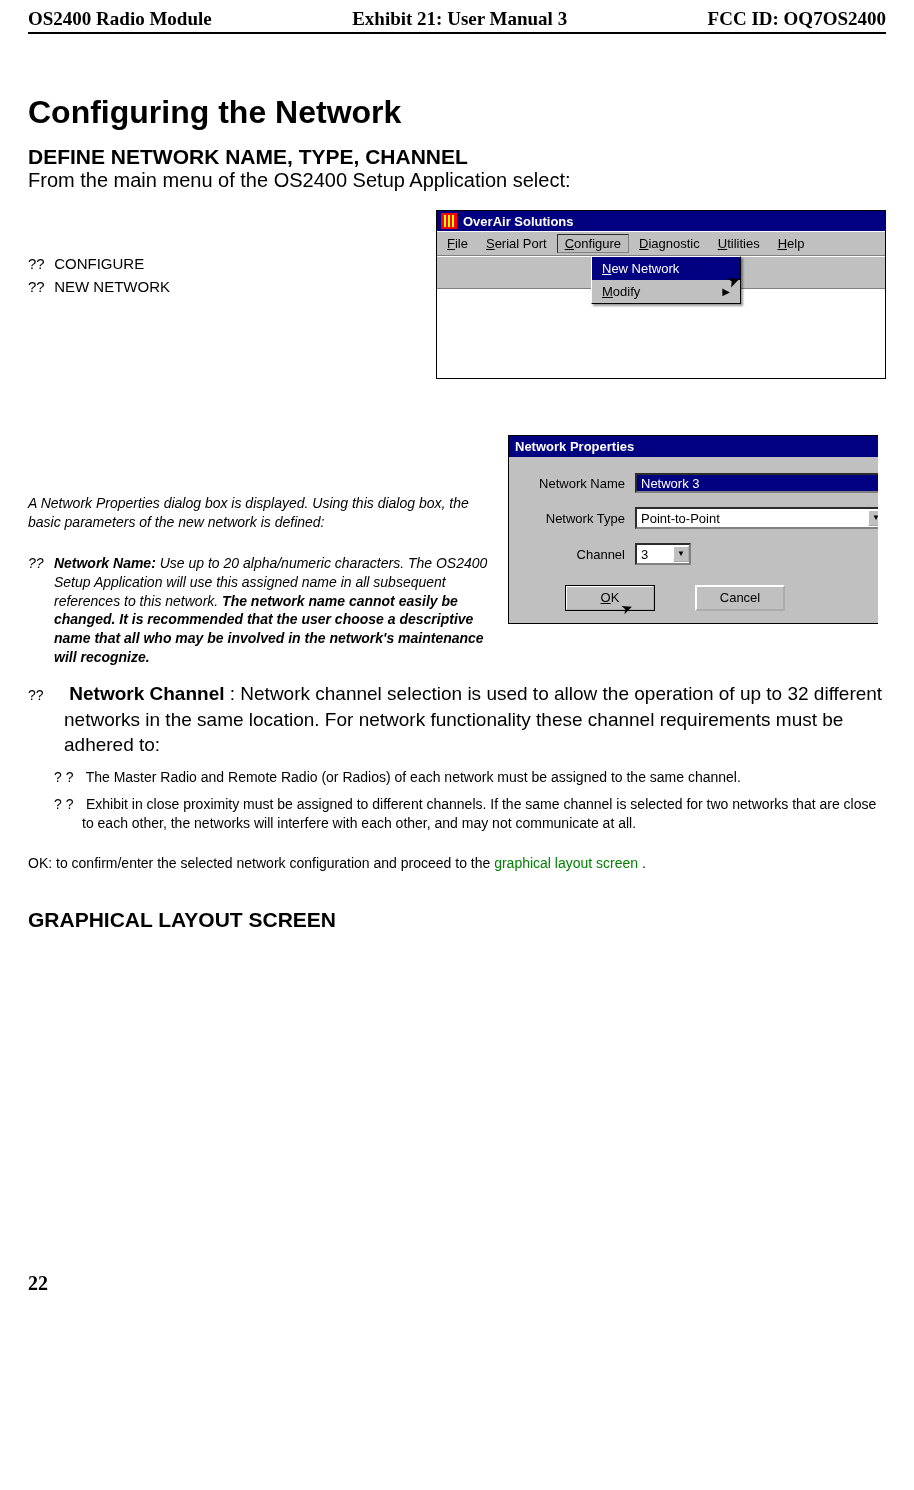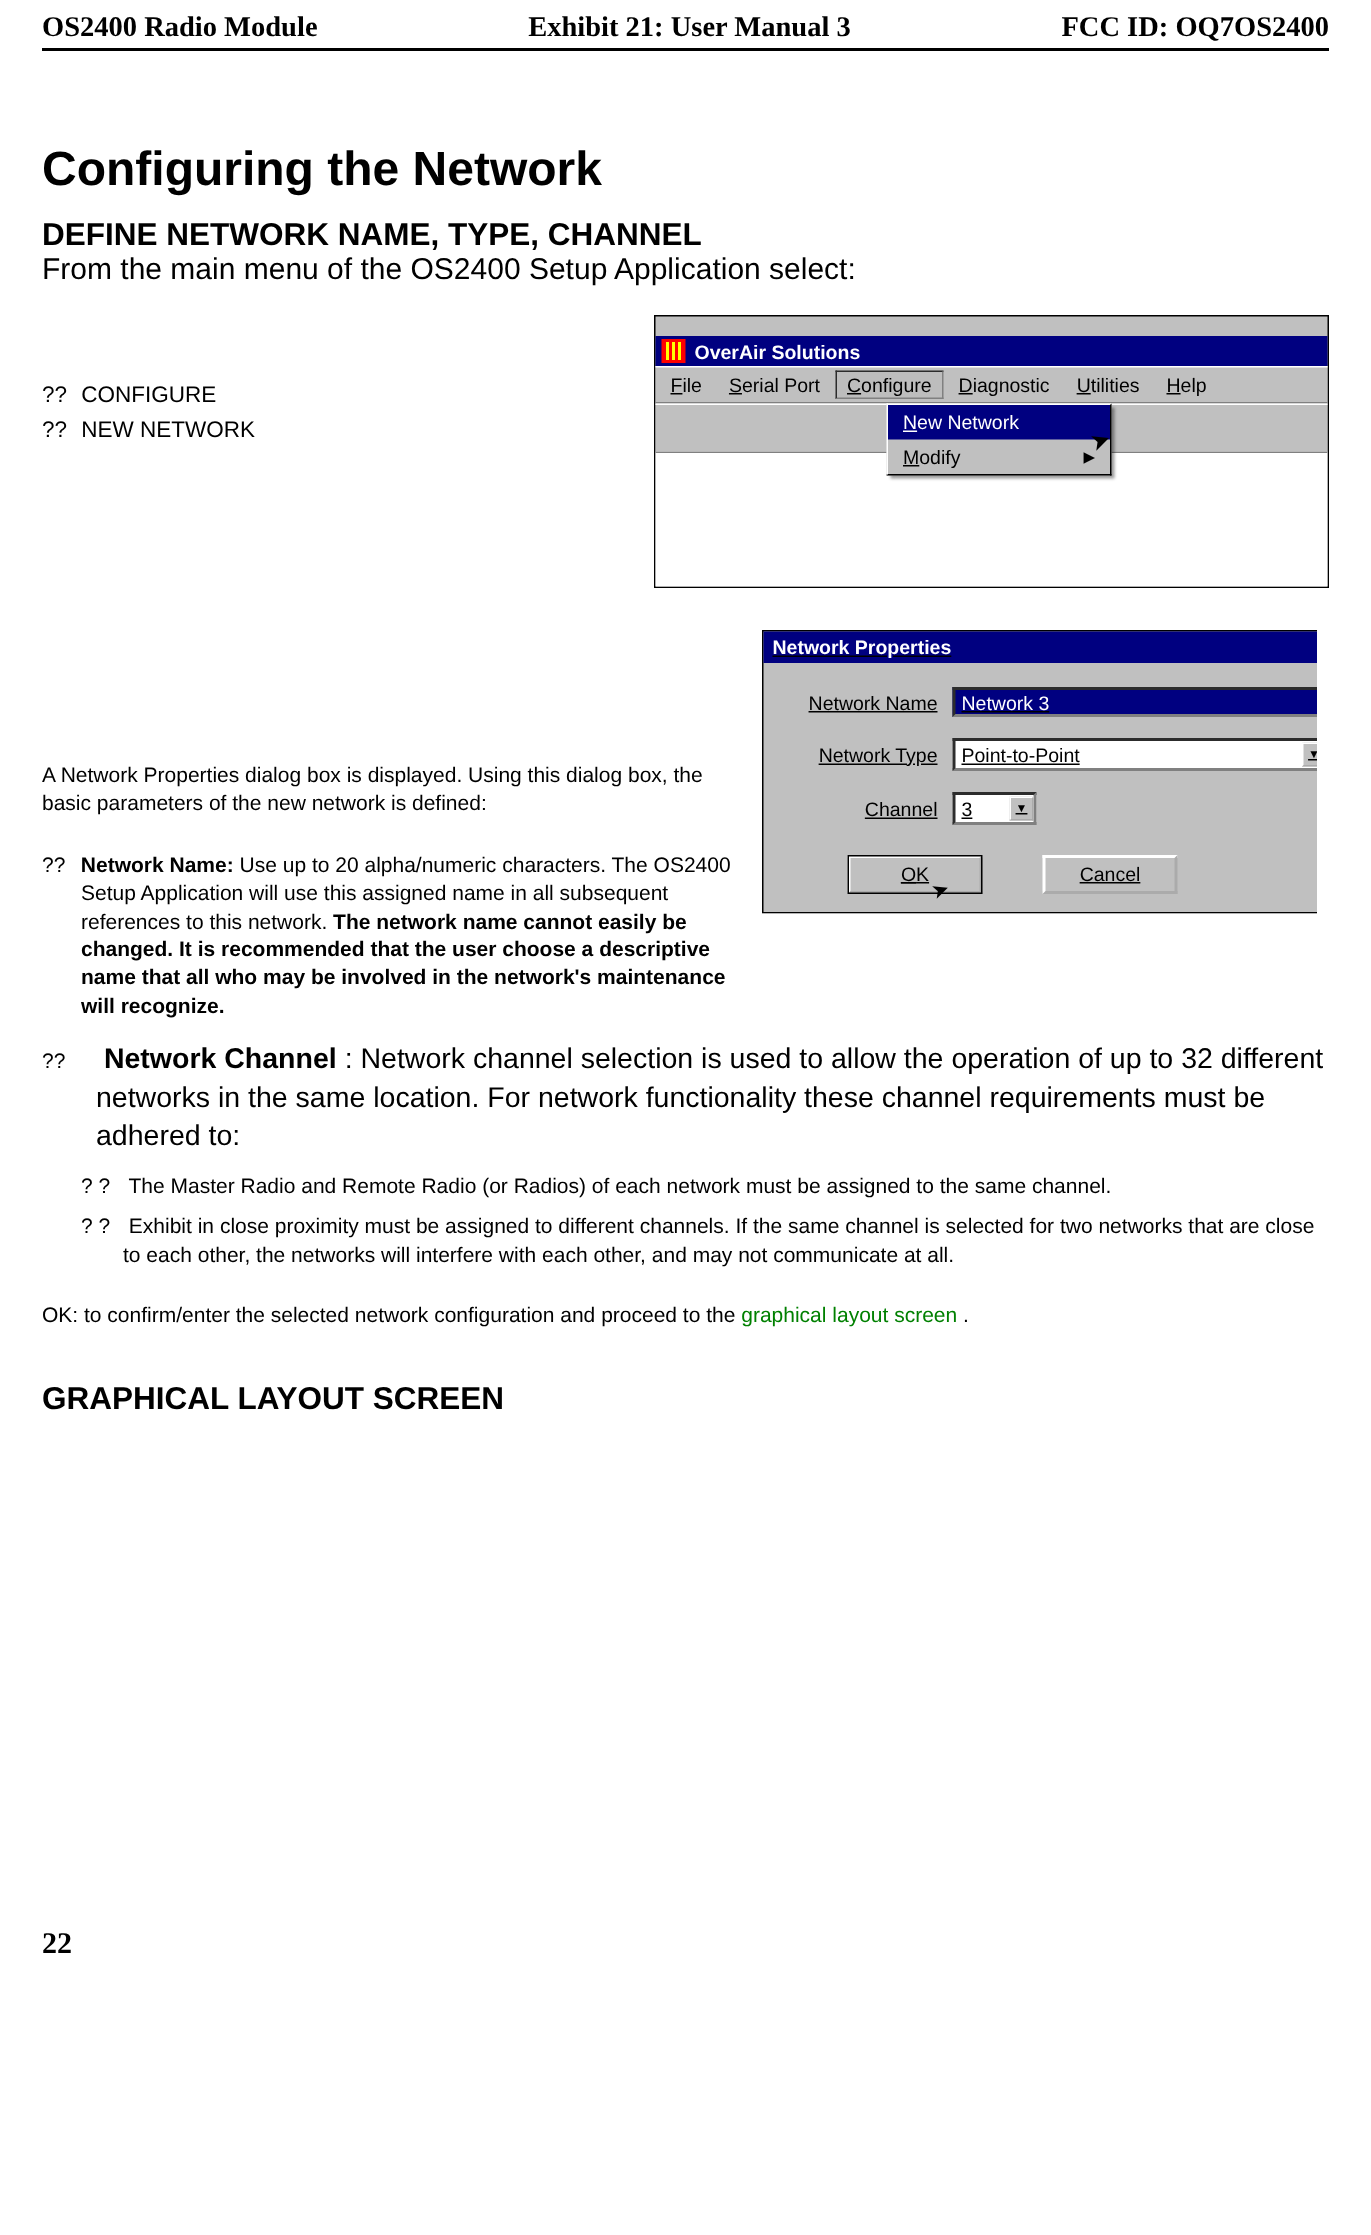--- a/index.html
+++ b/index.html
@@ -40,37 +40,37 @@
     .sub-bullet .bullet-mark { margin-left:-28px; width:28px; }
     .ok-cancel { font-size: 14px; margin-top: 20px; line-height: 1.5; }
     .ok-cancel p { margin-bottom: 4px; }
     .gls-head { font-size: 21px; font-weight: bold; margin-top: 34px; }
     .page-num { font-size: 20px; font-weight: bold; margin-top: 340px; }
     .link-green { color: #008000; }
     b { font-weight: bold; }
 
     
     .win1 { width: 450px; font-family: "MS Sans Serif", Tahoma, Arial, sans-serif; font-size: 13px; border: 1px solid #000; background: #c0c0c0; }
-    .win1 .titlebar { background: #000080; color: #fff; padding: 2px 4px; display: flex; align-items: center; gap: 6px; font-weight: bold; margin-top: 13px; }
+    .win1 .titlebar { background: #000080; color: #fff; padding: 2px 4px; display: flex; align-items: center; gap: 6px; font-weight: bold; }
     .win1 .logo { width: 16px; height: 16px; background: #ff0000; position: relative; }
     .win1 .logo::after { content:""; position:absolute; left:7px; top:2px; width:2px; height:12px; background:#ffff00; box-shadow: -4px 0 #ffff00, 4px 0 #ffff00; }
     .win1 .menubar { background: #c0c0c0; padding: 2px 2px; display: flex; gap: 2px; border-top: 1px solid #fff; border-bottom: 1px solid #808080; }
     .win1 .menubar .mitem { padding: 2px 8px; }
     .win1 .menubar .mitem u { text-decoration: underline; }
     .win1 .menubar .mitem.open { background: #bdbdbd; border: 1px inset #808080; padding:1px 7px; }
     .win1 .tool-area { height: 32px; background: #c0c0c0; border-top: 1px solid #fff; position: relative; }
     .win1 .dropdown { position: absolute; left: 154px; top: -1px; background:#c0c0c0; border:1px solid #000; border-top:1px solid #fff; border-left:1px solid #fff; box-shadow: 2px 2px 2px rgba(0,0,0,0.4); width: 150px; }
     .win1 .dd-item { padding: 4px 10px; display:flex; justify-content:space-between; align-items:center; }
     .win1 .dd-item.sel { background:#000080; color:#fff; }
     .win1 .dd-arrow { font-size: 10px; }
     .win1 .cursor { position:absolute; left:290px; top:14px; font-size:16px; color:#000; transform: rotate(-20deg); }
     .win1 .workarea { height: 90px; background:#ffffff; border-top:1px solid #808080; }
 
     
-    .win2 { width: 385px; font-family: "MS Sans Serif", Tahoma, Arial, sans-serif; font-size: 13px; border: 1px solid #000; background:#c0c0c0; margin-top: 10px; text-decoration: underline; }
+    .win2 { width: 385px; font-family: "MS Sans Serif", Tahoma, Arial, sans-serif; font-size: 13px; border: 1px solid #000; background:#c0c0c0; margin-top: 38px; }
     .win2 .titlebar2 { background:#000080; color:#fff; padding: 3px 6px; font-weight:bold; }
     .win2 .body { padding: 16px 6px 10px 6px; }
     .win2 .row { display:flex; align-items:center; margin-bottom: 14px; }
     .win2 .lbl { width: 120px; text-align: right; padding-right: 10px; }
     .win2 .txt-in { background:#fff; border:2px inset #808080; padding:1px 4px; height:20px; flex:1; }
     .win2 .txt-in.sel { background:#000080; color:#fff; display:flex; align-items:center; }
     .win2 .sel-in { background:#fff; border:2px inset #808080; height:22px; flex:1; display:flex; align-items:center; justify-content:space-between; padding-left:4px; }
     .win2 .sel-btn { width:16px; height:16px; background:#c0c0c0; border:1px outset #fff; font-size:8px; text-align:center; line-height:14px; }
     .win2 .sel-sm { width: 56px; flex: 0 0 56px; }
     .win2 .btnrow { display:flex; gap: 40px; padding: 6px 10px 2px 50px; }
@@ -131,21 +131,21 @@
           </div>
         </div>
         <span class="cursor">➤</span>
       </div>
       <div class="workarea"></div>
     </div>
   </div>
 </div>
 
 <div class="two-col" style="align-items:flex-start;">
-  <div class="left sans" style="flex:1; max-width:470px;">
+  <div class="left sans" style="flex:1; max-width:470px;font-style:italic;">
     <div class="props-intro">A Network Properties dialog box is displayed.  Using this dialog box, the basic parameters of the new network is defined:</div>
 
     <div class="props-block">
       <span class="bullet-mark">??</span>
       <b>Network Name:</b>
       <span> Use up to 20 alpha/numeric characters.  The OS2400 Setup Application will use this assigned name in all subsequent references to this network.  </span>
       <b>The network name cannot easily be changed.  It is recommended that the user choose a descriptive name that all who may be involved in the network's maintenance will recognize.</b>
     </div>
 
   </div>

